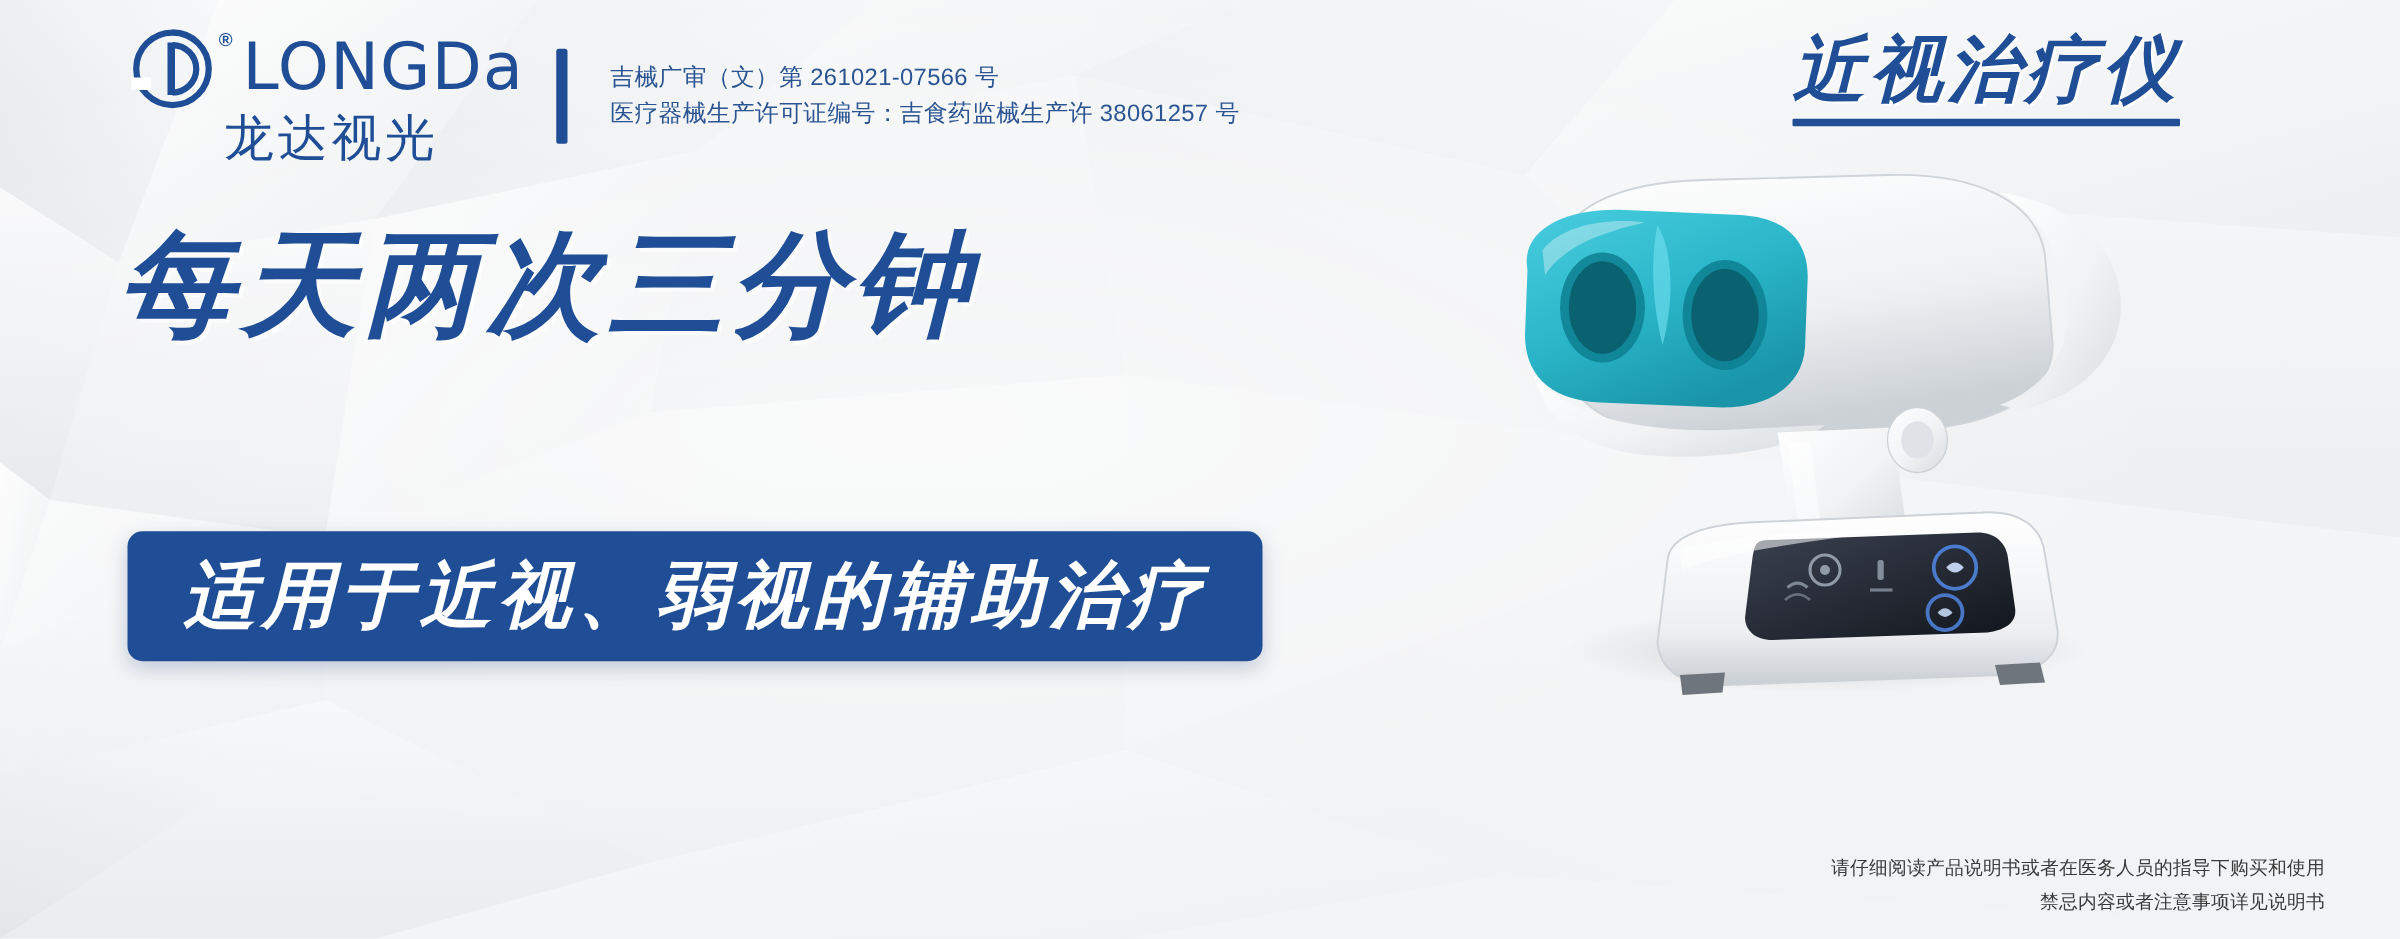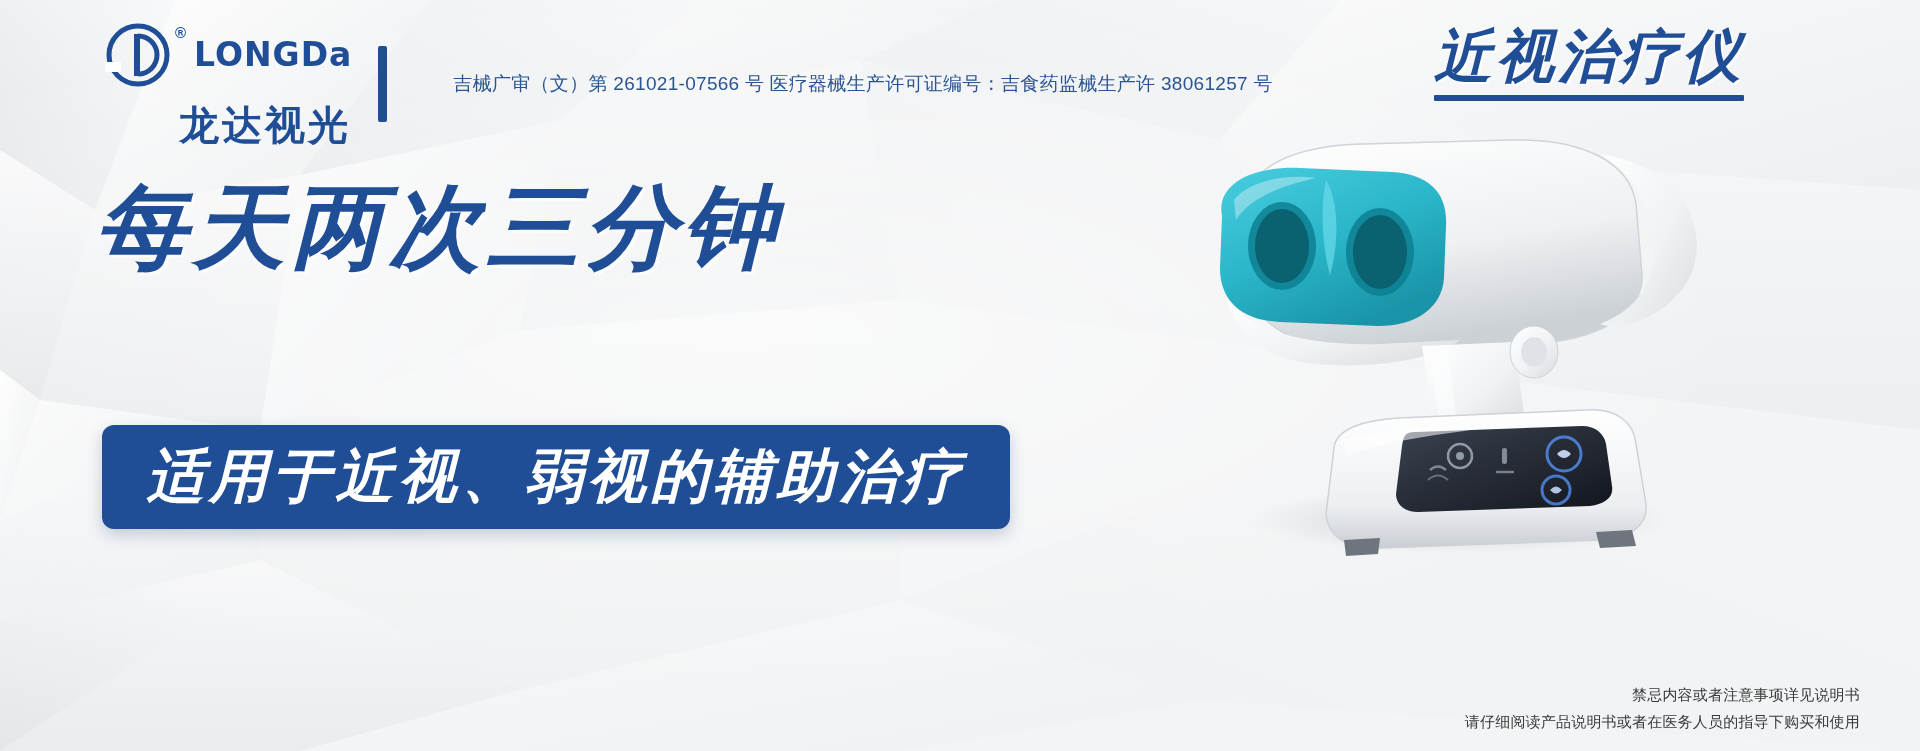--- a/index.html
+++ b/index.html
@@ -33,34 +33,34 @@
   }
   .logo-block { display:flex; flex-direction:column; align-items:flex-start; }
   .logo-top { display:flex; align-items:center; gap:8px; }
   .logo-mark { position:relative; width:66px; height:66px; flex:none; }
   .logo-mark svg { width:66px; height:66px; display:block; }
   .reg-mark {
     font-size:15px; color:#1f4e96; font-weight:700;
     align-self:flex-start; margin-top:2px; margin-left:-4px;
   }
   .brand-en {
-    font-size:33px; font-weight:700; color:#1f4e96;
+    font-size:52px; font-weight:400; color:#1f4e96;
     letter-spacing:1px; line-height:.96;
     font-family:"DejaVu Sans",sans-serif;
   }
   .brand-cn {
-    font-size:40px; font-weight:700; color:#1f4e96;
-    letter-spacing:3px; line-height:1.05; margin-top:16px;
+    font-size:40px; font-weight:400; color:#1f4e96;
+    letter-spacing:3px; line-height:1.05; margin-top:2px;
     margin-left:74px;
   }
   .divider-bar {
     width:9px; height:76px; background:#1f4e96; border-radius:2px;
     flex:none; margin:0 12px 0 4px;
   }
-  .licence { display:flex; flex-direction:row; gap:5px;margin-left:32px; }
+  .licence { display:flex; flex-direction:column; gap:5px; }
   .licence-line {
     font-size:19px; color:#2a5592; line-height:1.25;
     letter-spacing:.3px; white-space:nowrap;
   }
 
   
   .product-title-wrap {
     position:absolute; right:176px; top:26px; z-index:6; text-align:center;
   }
   .product-title {
@@ -284,17 +284,17 @@
     </svg>
   </div>
 
   <div class="headline1">每天两次三分钟</div>
 
   <div class="cta">
     <span class="cta-text">适用于近视、弱视的辅助治疗</span>
   </div>
 
   <div class="disclaimer">
+    <div>请仔细阅读产品说明书或者在医务人员的指导下购买和使用</div>
     <div>禁忌内容或者注意事项详见说明书</div>
-    <div>请仔细阅读产品说明书或者在医务人员的指导下购买和使用</div>
   </div>
 
 </div>
 
 </body></html>

